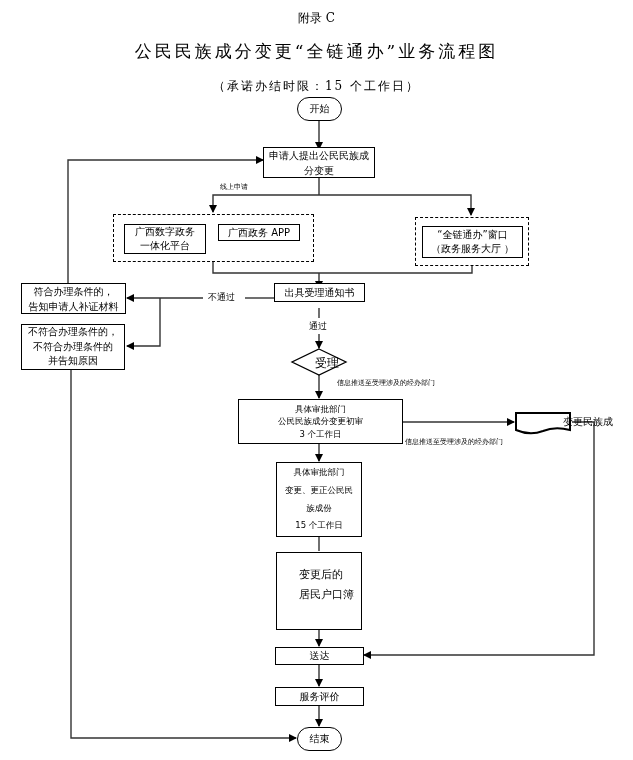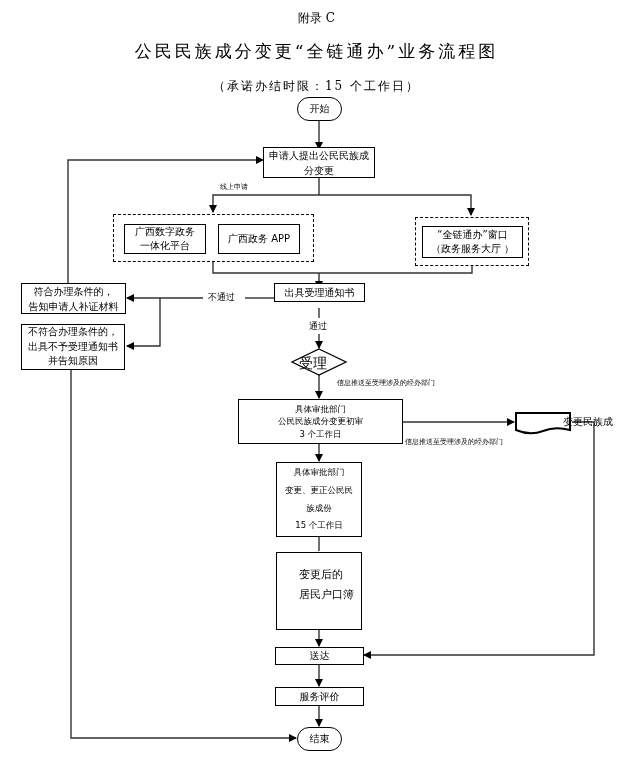--- a/index.html
+++ b/index.html
@@ -11,21 +11,21 @@
   .title { left: 0; width: 633px; top: 40px; font-size: 17px; font-family: "DejaVu Serif", serif; letter-spacing: 3px; }
   .subtitle { left: 0; width: 633px; top: 78px; font-size: 12px; font-family: "DejaVu Serif", serif; letter-spacing: 2px; }
   .box { position: absolute; border: 1.5px solid #000; background: #fff; box-sizing: border-box;
          display: flex; align-items: center; justify-content: center; text-align: center;
          font-size: 10px; line-height: 1.55; }
   .rounded { border-radius: 12px; }
   .dashed { position: absolute; border: 1.5px dashed #000; box-sizing: border-box; }
   .lbl { position: absolute; font-size: 9px; white-space: nowrap; background: #fff; }
   .small-lbl { position: absolute; font-size: 7px; white-space: nowrap; }
   svg.lines { position: absolute; left: 0; top: 0; }
-  .diamond-text { position: absolute; font-size: 14px; text-align: left; }
+  .diamond-text { position: absolute; font-size: 12px; text-align: right; }
   .doc-text { position: absolute; font-size: 10px; text-align: center; }
   .pad-left { justify-content: flex-start; align-items: flex-start; text-align: left; padding: 12px 0 0 22px; font-size: 11px; line-height: 1.8; }
 </style>
 </head>
 <body>
 
 <div class="abs appendix t-center">附录 C</div>
 <div class="abs title t-center">公民民族成分变更“全链通办”业务流程图</div>
 <div class="abs subtitle t-center">（承诺办结时限：15 个工作日）</div>
 
@@ -98,21 +98,21 @@
 
 <div class="small-lbl" style="left:220px; top:182px;">线上申请</div>
 
 <div class="dashed" style="left:113px; top:214px; width:201px; height:48px;"></div>
 <div class="box" style="left:124px; top:224px; width:82px; height:30px; line-height:1.45;">
   <div>
     <div>广西数字政务</div>
     <div>一体化平台</div>
   </div>
 </div>
-<div class="box" style="left:218px; top:224px; width:82px; height:30px;">
+<div class="box" style="left:218px; top:224px; width:82px; height:17px;">
   <span>广西政务 APP</span>
 </div>
 
 <div class="dashed" style="left:415px; top:217px; width:114px; height:49px;"></div>
 <div class="box" style="left:422px; top:226px; width:101px; height:32px; line-height:1.45;">
   <div>
     <div>“全链通办”窗口</div>
     <div>（政务服务大厅 ）</div>
   </div>
 </div>
@@ -125,21 +125,21 @@
 <div class="box" style="left:21px; top:283px; width:105px; height:31px; line-height:1.5;">
   <div>
     <div>符合办理条件的，</div>
     <div>告知申请人补证材料</div>
   </div>
 </div>
 
 <div class="box" style="left:21px; top:324px; width:104px; height:46px; line-height:1.45;">
   <div>
     <div>不符合办理条件的，</div>
-    <div>出具不予受理通知书</div>
+    <div>不符合办理条件的</div>
     <div>并告知原因</div>
   </div>
 </div>
 
 <div class="lbl" style="left:309px; top:320px;">通过</div>
 
 <div class="diamond-text" style="left:299px; top:355px; width:40px;">受理</div>
 
 <div class="small-lbl" style="left:337px; top:378px;">信息推送至受理涉及的经办部门</div>
 

